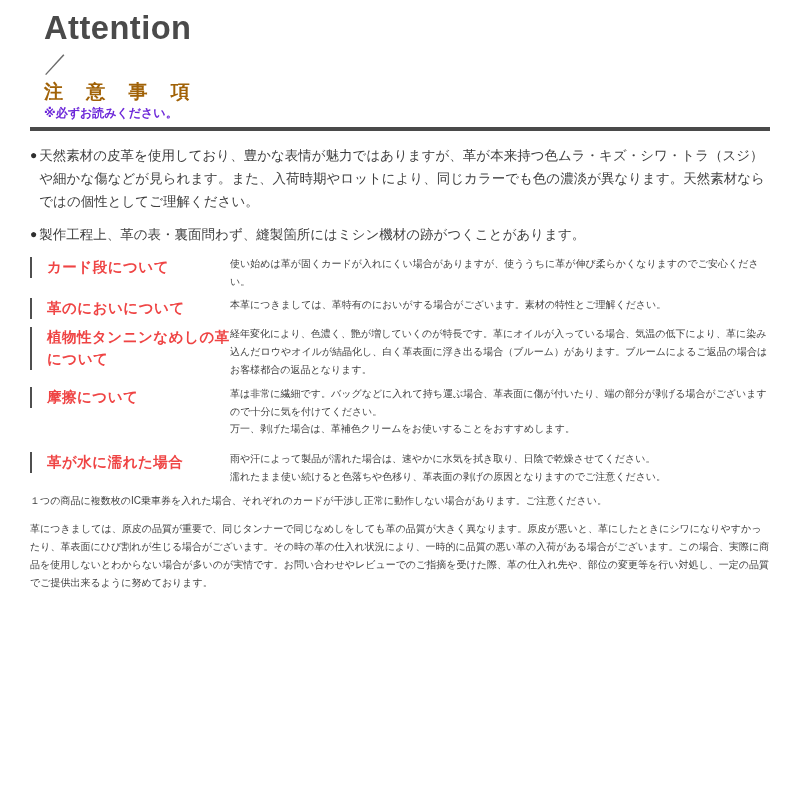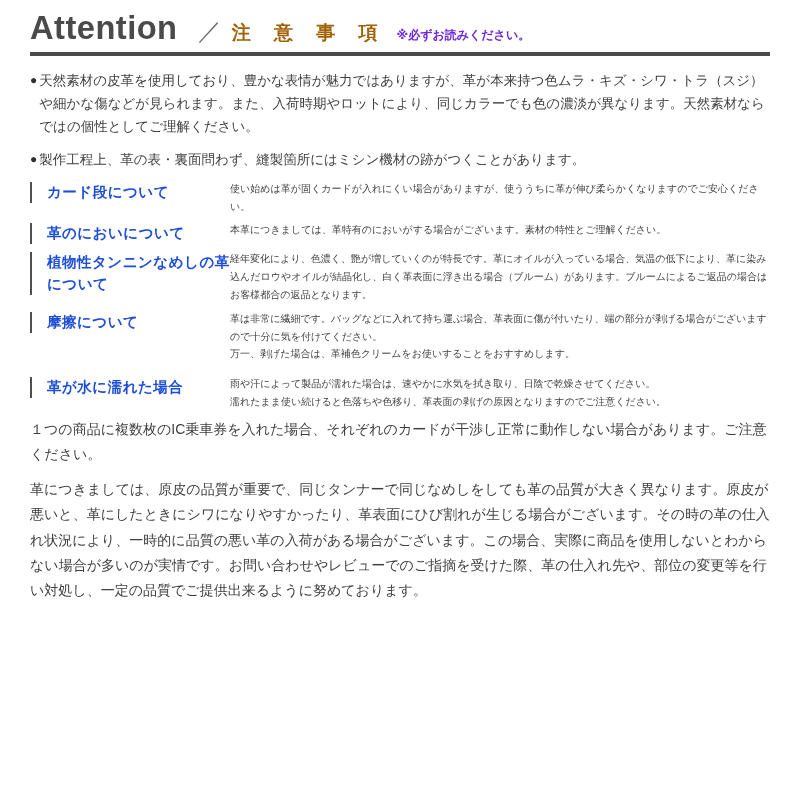--- a/index.html
+++ b/index.html
@@ -5,50 +5,50 @@
   * { margin: 0; padding: 0; box-sizing: border-box; }
   html, body { background: #ffffff; }
   body {
     width: 800px; height: 800px; overflow: hidden;
     font-family: "Liberation Sans", "DejaVu Sans", sans-serif;
     color: #3f3f3f;
   }
   .page { width: 800px; height: 800px; padding: 6px 30px 0 30px; }
 
   
-  .header { display: flex; align-items: baseline; padding-top: 2px; }
+  .header { display: flex; align-items: baseline; padding-top: 2px; flex-direction: column; }
   .title-en {
     font-size: 34px; font-weight: 700; letter-spacing: 0.5px;
     color: #4a4a4a; transform: scaleX(0.96); transform-origin: left;
   }
   .title-slash { font-size: 24px; font-weight: 300; color: #6a6a6a; margin: 0 10px 0 14px; }
   .title-jp { font-size: 19px; font-weight: 600; letter-spacing: 9px; color: #a16207; }
   .header-note { font-size: 12px; font-weight: 700; color: #6d28d9; margin-left: 10px; }
   .rule { height: 4px; background: #4a4a4a; margin-top: 5px; margin-bottom: 13px; }
 
   
   .intro-list { list-style: none; }
   .intro-item { display: flex; font-size: 13.5px; line-height: 1.72; margin-bottom: 9px; }
   .bullet { flex: 0 0 auto; font-size: 12px; line-height: 1.9; margin-right: 2px; color: #2f2f2f; }
   .intro-text { flex: 1; }
 
   
   .sections { margin-top: 6px; }
   .section-row { display: flex; margin-bottom: 6px; }
   .section-label {
     flex: 0 0 200px; border-left: 2px solid #4f4f4f; padding-left: 15px;
-    font-size: 14.5px; font-weight: 700; line-height: 1.45; color: #1d4ed8;
+    font-size: 14.5px; font-weight: 700; line-height: 1.45; color: #ef4444;
     letter-spacing: 0.5px; align-self: flex-start; margin-top: 2px;
   }
   .section-body {
     flex: 1; font-size: 10px; line-height: 1.78; white-space: pre-line;
   }
 
   
-  .paragraph { font-size: 14px; line-height: 1.8; margin-top: 6px; }
+  .paragraph { font-size: 10px; line-height: 1.8; margin-top: 6px; }
   .paragraph + .paragraph { margin-top: 10px; }
 </style>
 </head>
 <body>
 
 <div class="page">
 
   <div class="header">
     <span class="title-en">Attention</span>
     <span class="title-slash">／</span>

